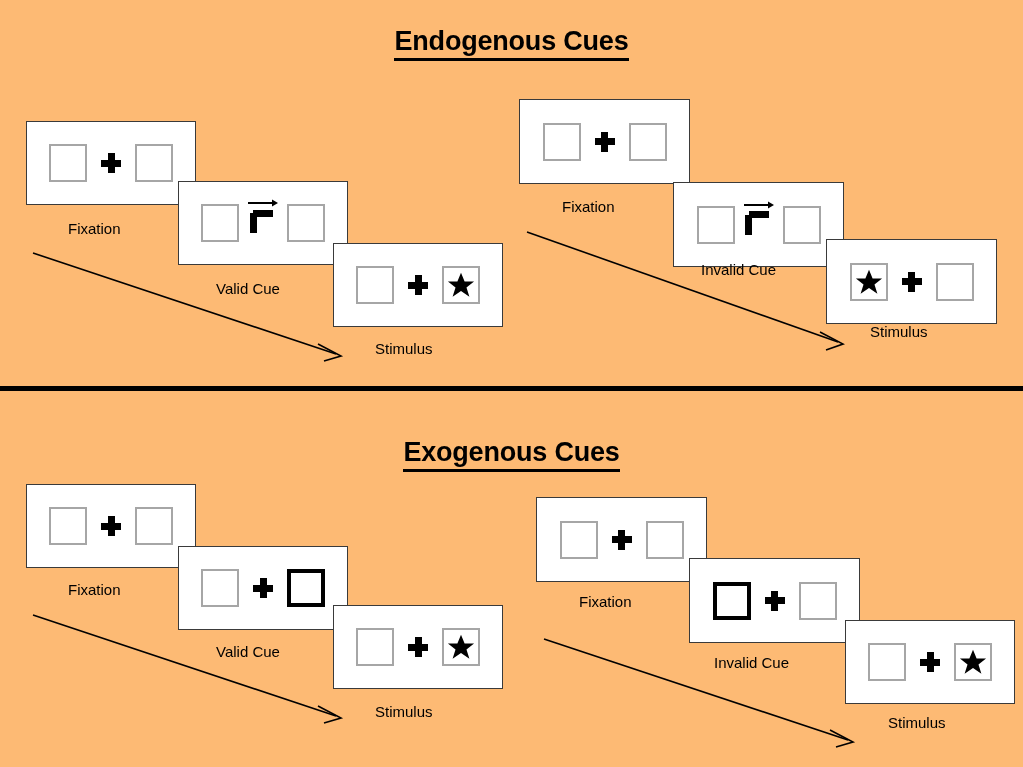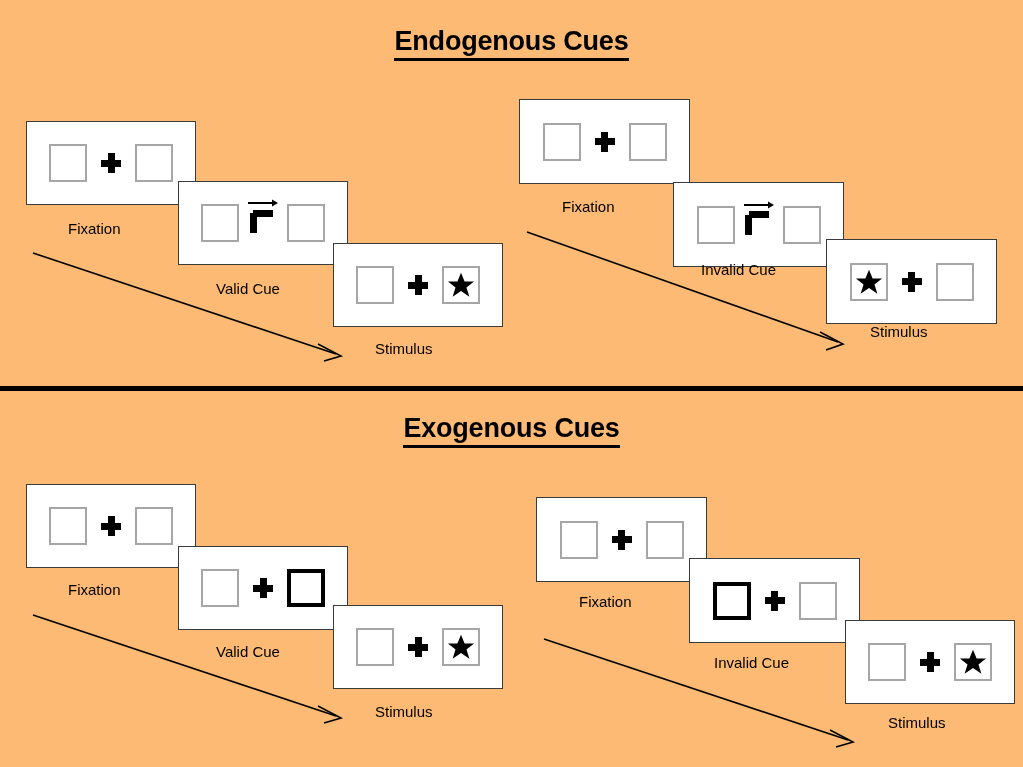--- a/index.html
+++ b/index.html
@@ -235,21 +235,21 @@
   </div>
   <div class="caption" style="left:870px; top:324px;">Stimulus</div>
 
   <svg class="seq-arrow" style="left:523px; top:228px; width:333px; height:128px;" viewBox="0 0 333 128">
     <line x1="4" y1="4" x2="315" y2="114" stroke="#000" stroke-width="1.6"></line>
     <polyline points="297,104 320,116 303,122" fill="none" stroke="#000" stroke-width="1.6"></polyline>
   </svg>
 
   <div class="divider" style="top:386px;"></div>
 
-  <div class="section-title" style="left:0; top:413px; width:1023px;">
+  <div class="section-title" style="left:0; top:437px; width:1023px;">
     <span class="title-text">Exogenous Cues</span>
   </div>
 
   <div class="panel" style="left:26px; top:484px; width:170px; height:84px;">
     <div class="panel-row">
       <span class="ph-box"></span>
       <span class="cross"></span>
       <span class="ph-box"></span>
     </div>
   </div>

